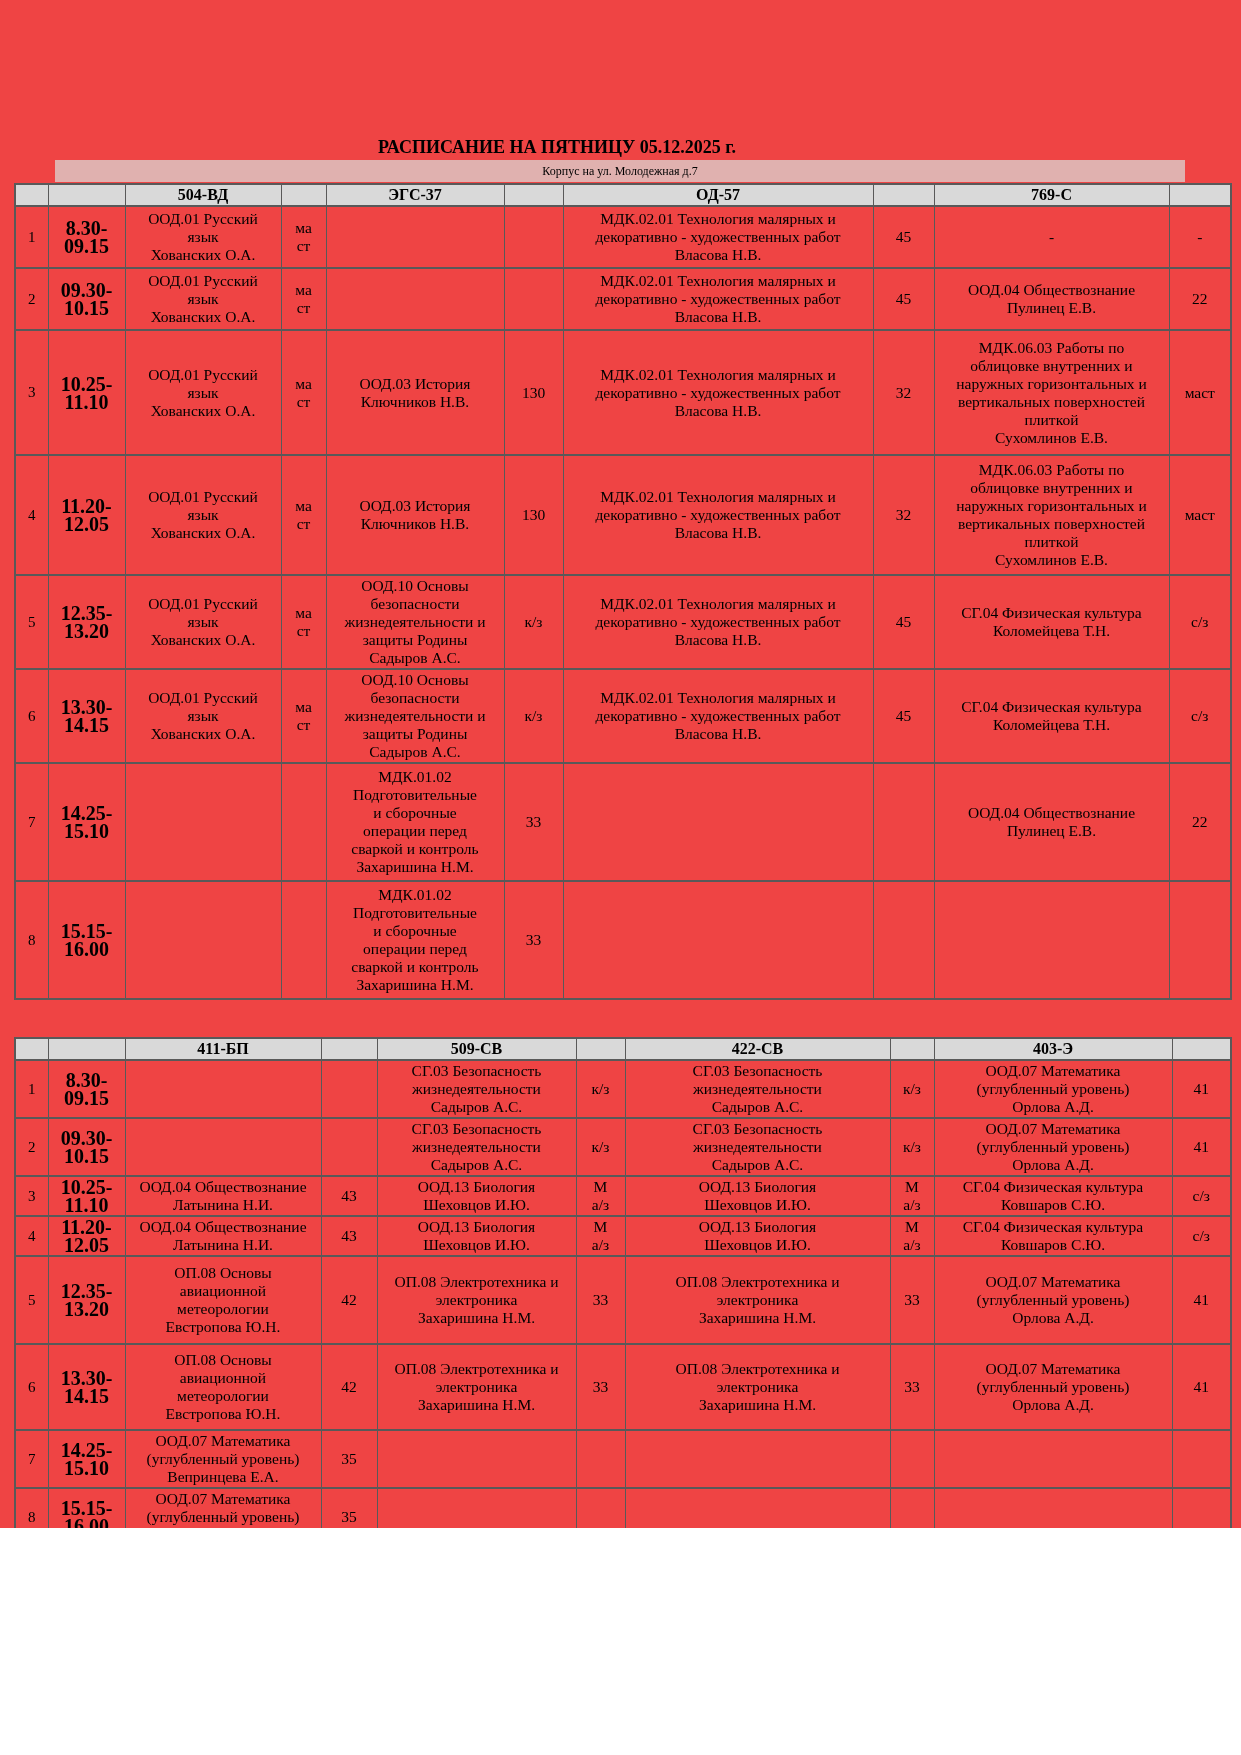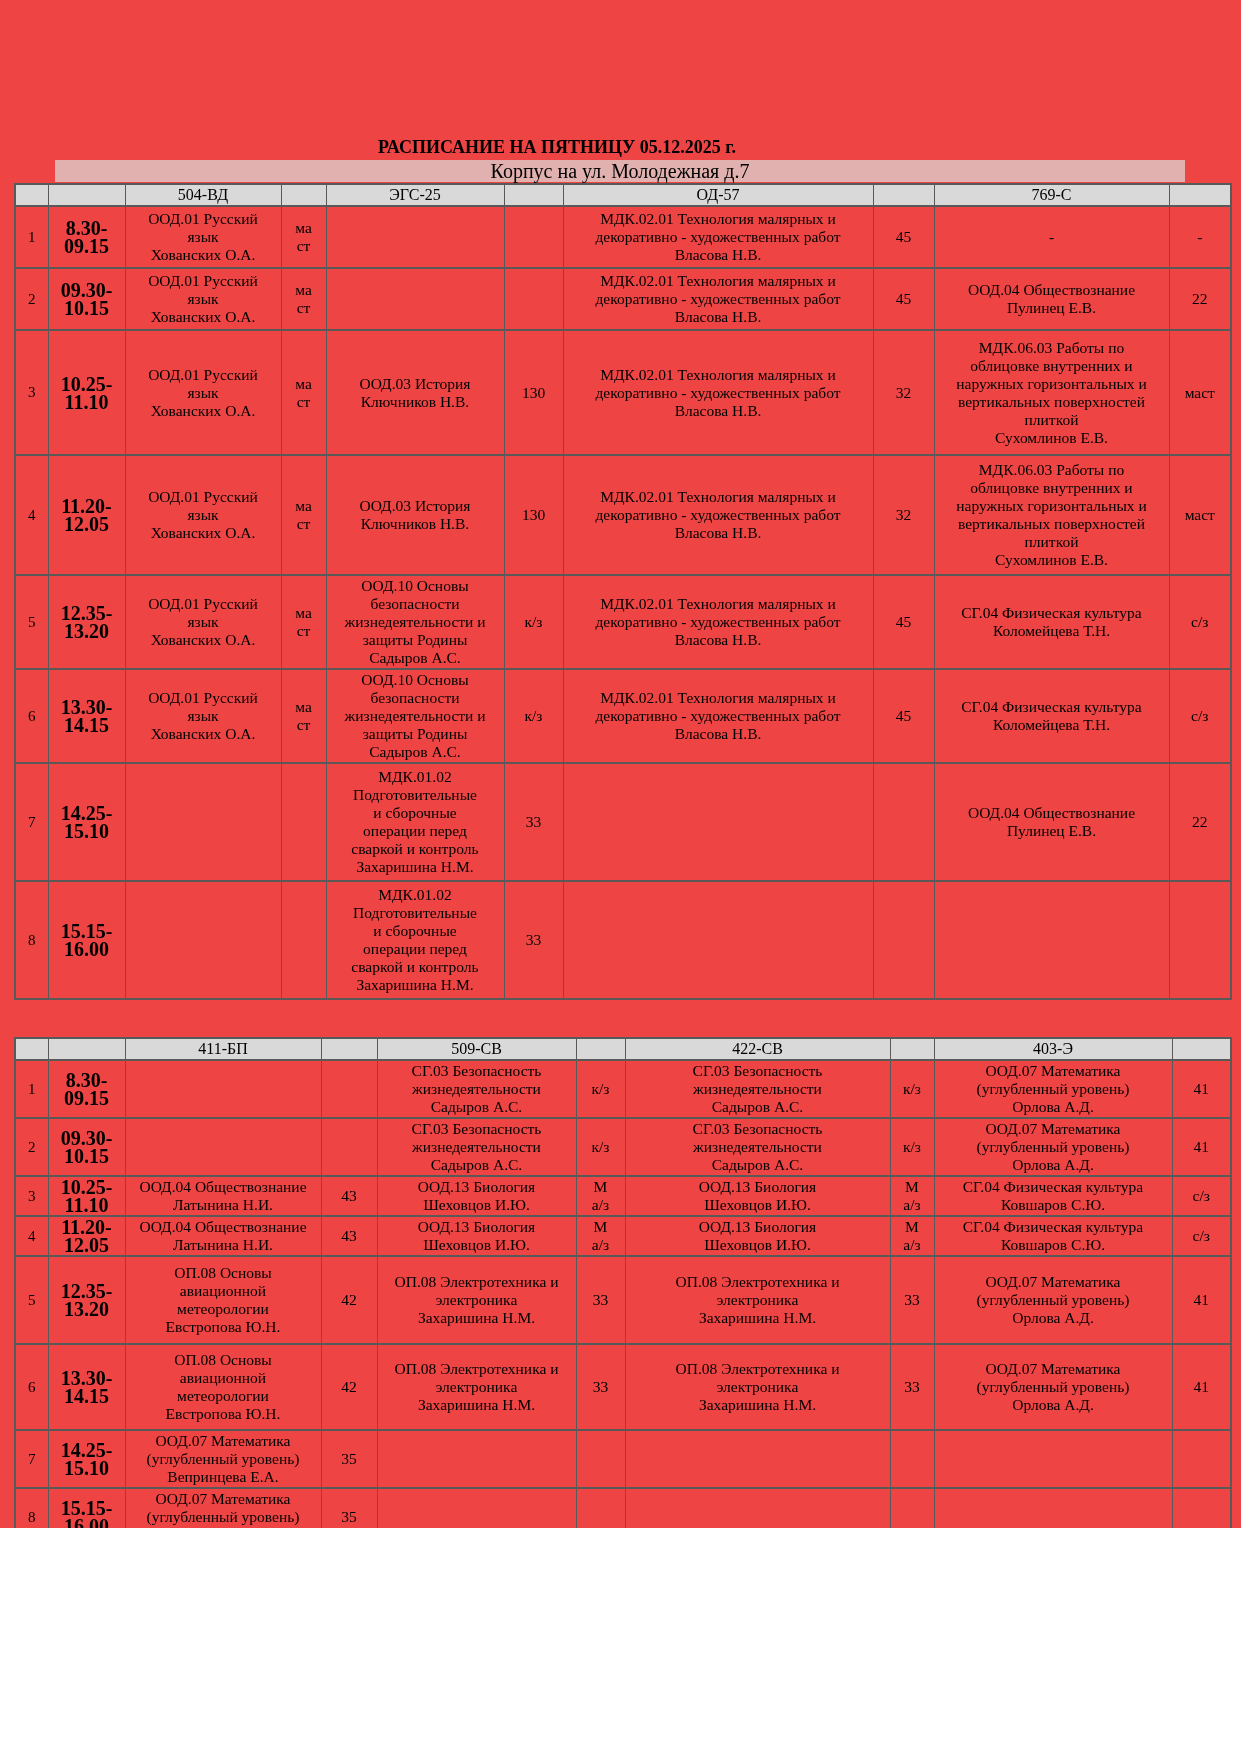--- a/index.html
+++ b/index.html
@@ -12,41 +12,41 @@
   .page { position:relative; width:1241px; height:1528px; overflow:hidden; background:#ef4444; }
 
   .title {
     position:absolute; top:136px; left:0; width:1114px;
     text-align:center; font-weight:700; font-size:18px; line-height:22px;
     white-space:nowrap;
   }
   .band {
     position:absolute; top:160px; left:55px; width:1130px; height:22px;
     background:var(--band,#e0b1af);
-    text-align:center; font-size:20px; line-height:22px;
+    text-align:center; font-size:12px; line-height:22px;
   }
 
   table.sched {
     position:absolute; left:14px; width:1216px;
     border-collapse:collapse; table-layout:fixed;
     border:2px solid var(--grid,#595959);
   }
   #t0 { top:183px; }
   #t1 { top:1025px;margin-top:12px; }
 
   table.sched th, table.sched td {
     border:2px solid var(--grid,#595959);
     border-left-width:1px; border-right-width:1px;
     padding:1px 2px;
     text-align:center; vertical-align:middle;
     overflow:hidden;
   }
   table.sched th {
     background:var(--head,#d9d9d9);
-    font-weight:400; font-size:16px; height:21px;
+    font-weight:700; font-size:16px; height:21px;
     white-space:nowrap;
   }
   td.num  { font-size:15px; }
   td.time { font-weight:700; font-size:20px; white-space:pre-line; line-height:18px; }
   td.subj { font-size:15.5px; line-height:18px; white-space:pre-line; }
   td.room { font-size:15.5px; line-height:18px; white-space:pre-line; }
 </style>
 </head>
 <body>
 
@@ -66,21 +66,21 @@
         <col style="width: 61px;">
         <col style="width: 235px;">
         <col style="width: 62px;">
       </colgroup>
       <thead>
       <tr>
         <th></th>
         <th></th>
         <th>504-ВД</th>
         <th></th>
-        <th>ЭГС-25</th>
+        <th>ЭГС-37</th>
         <th></th>
         <th>ОД-57</th>
         <th></th>
         <th>769-С</th>
         <th></th>
       </tr>
     </thead>
     <tbody id="tb0">
         <tr style="height: 62px;">
           <td class="num">1</td>

